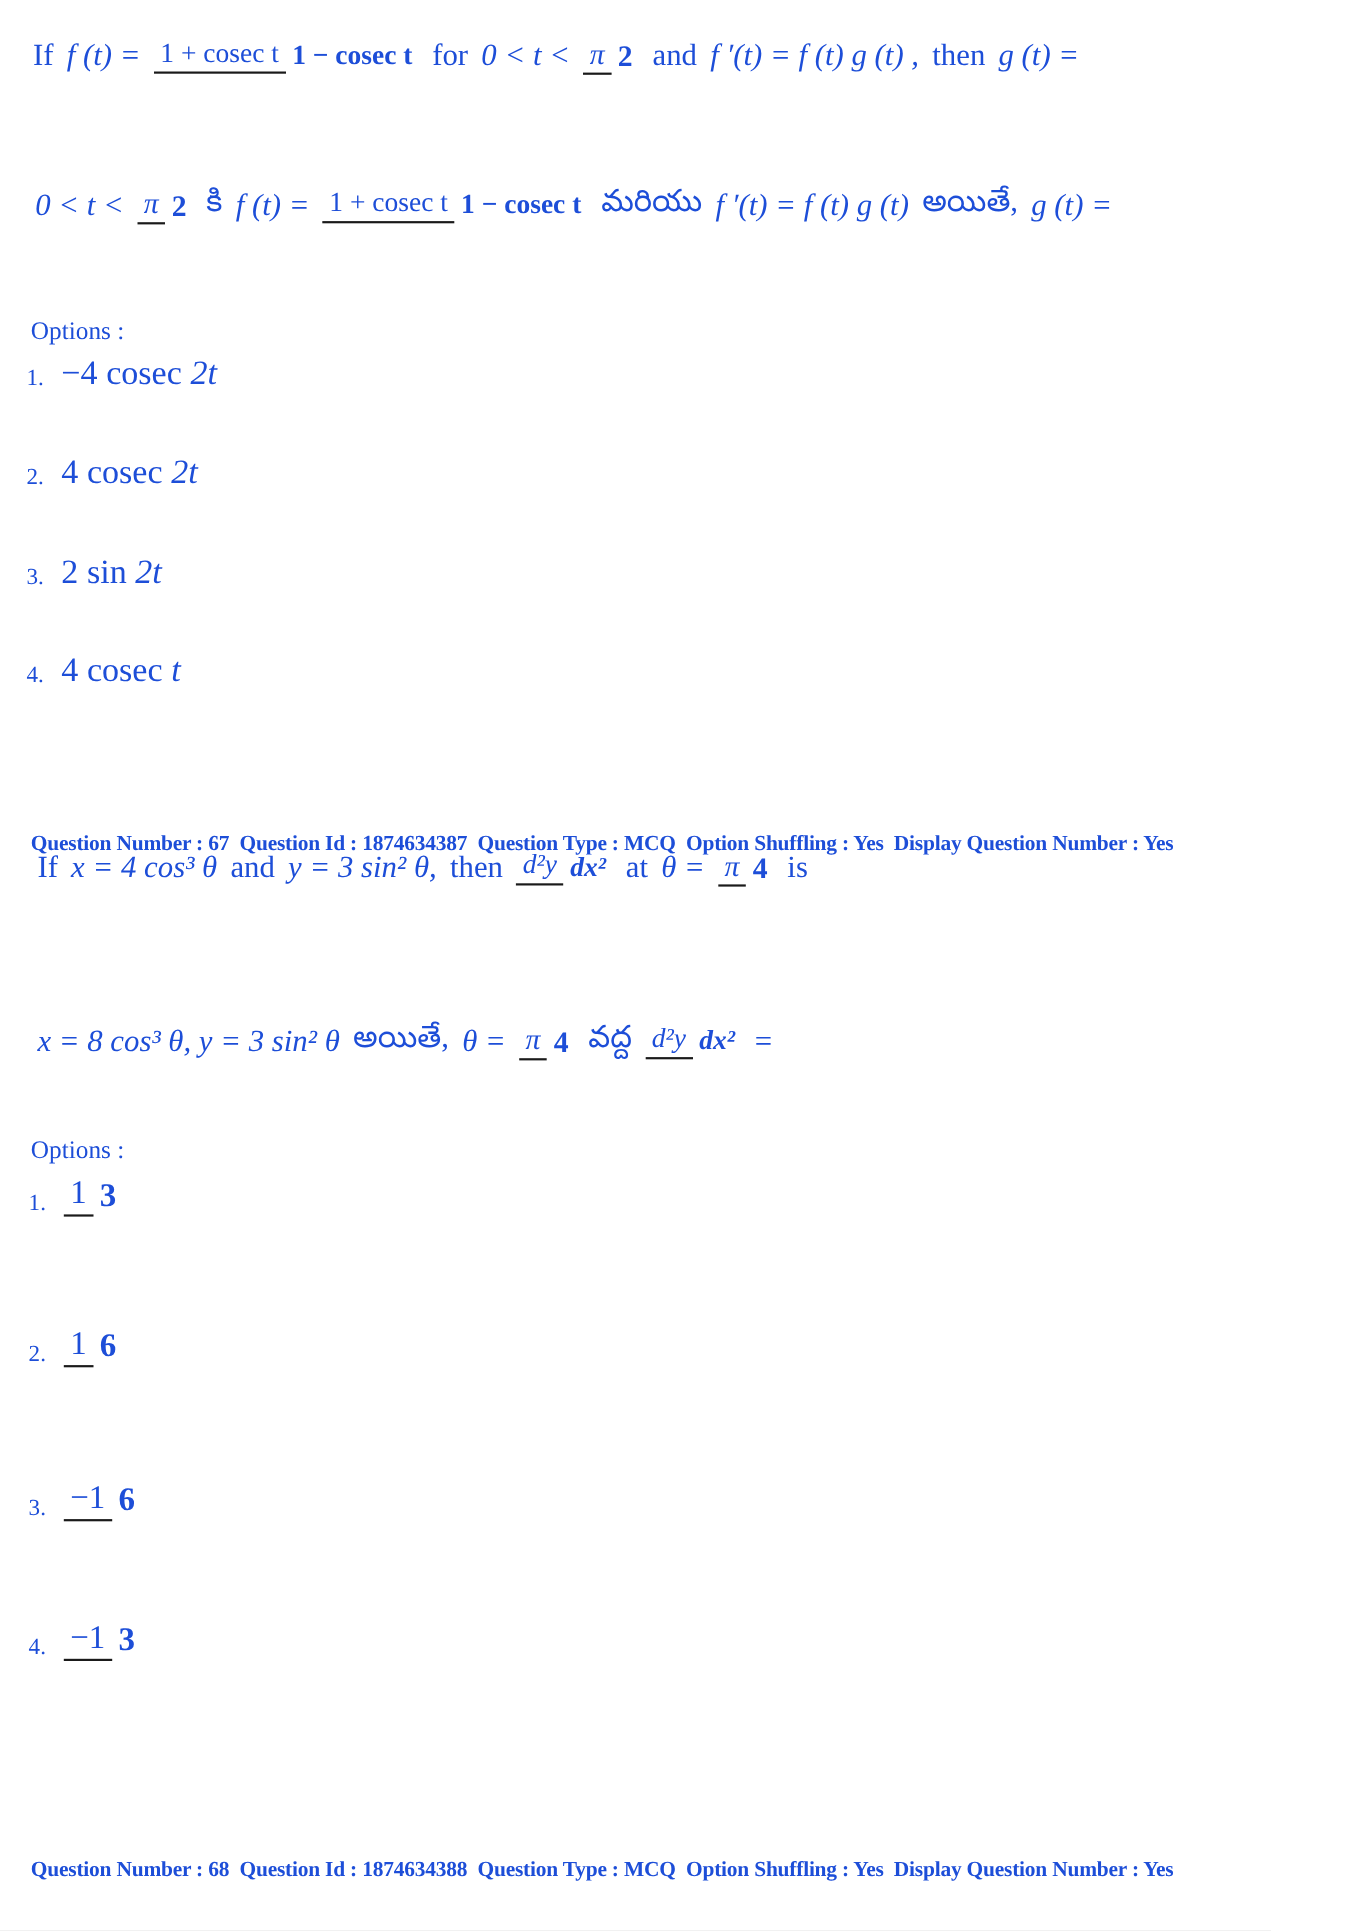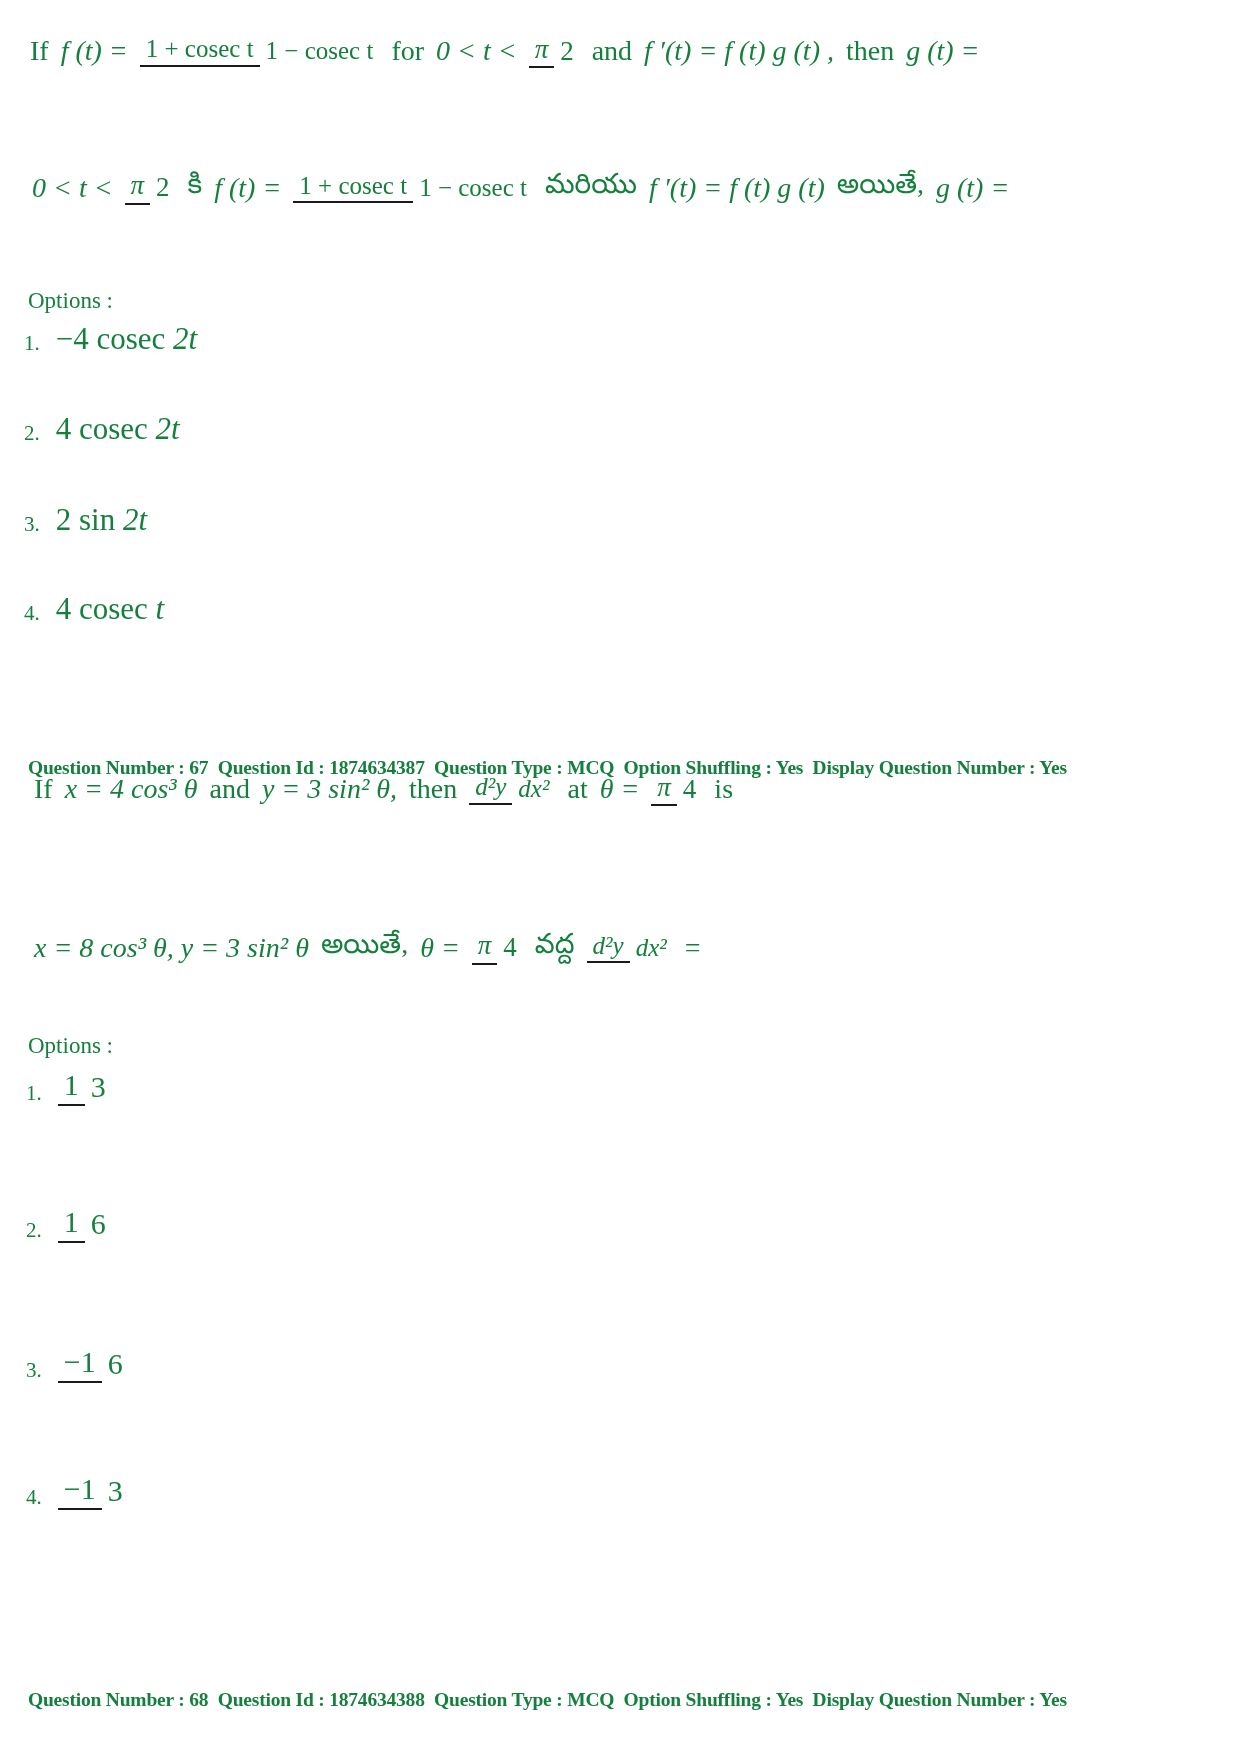--- a/index.html
+++ b/index.html
@@ -2,41 +2,41 @@
 <html><head>
 <meta charset="utf-8">
 <style>
   html,body { margin:0; padding:0; background:#e8e8e8; }
   .page {
     position:relative;
     width:1240px; height:1755px;
     margin:0 auto;
     background:#ffffff;
     font-family:"Liberation Serif", serif;
-    color:#15803d;
+    color:#1d4ed8;
     overflow:hidden;
   }
   .row {
     position:absolute;
     display:flex;
     align-items:center;
     gap:12px;
     white-space:nowrap;
   }
   .it { font-style:italic; }
   .rm { font-style:normal; }
   .frac {
     display:inline-flex;
     flex-direction:row;
     align-items:center;
     text-align:center;
     line-height:1.15;
   }
   .frac .fnum { padding:0 6px 1px; border-bottom:2px solid #1a1a1a; }
-  .frac .fden { padding:1px 6px 0; }
+  .frac .fden { padding:1px 6px 0;font-weight:bold; }
   .q-line { font-size:28px; }
   .q-line .frac { font-size:25px; }
   .q-line .frac-small { font-size:27px; }
   .options-label {
     position:absolute;
     font-size:23px;
     font-weight:normal;
   }
   .opt-row {
     position:absolute;

